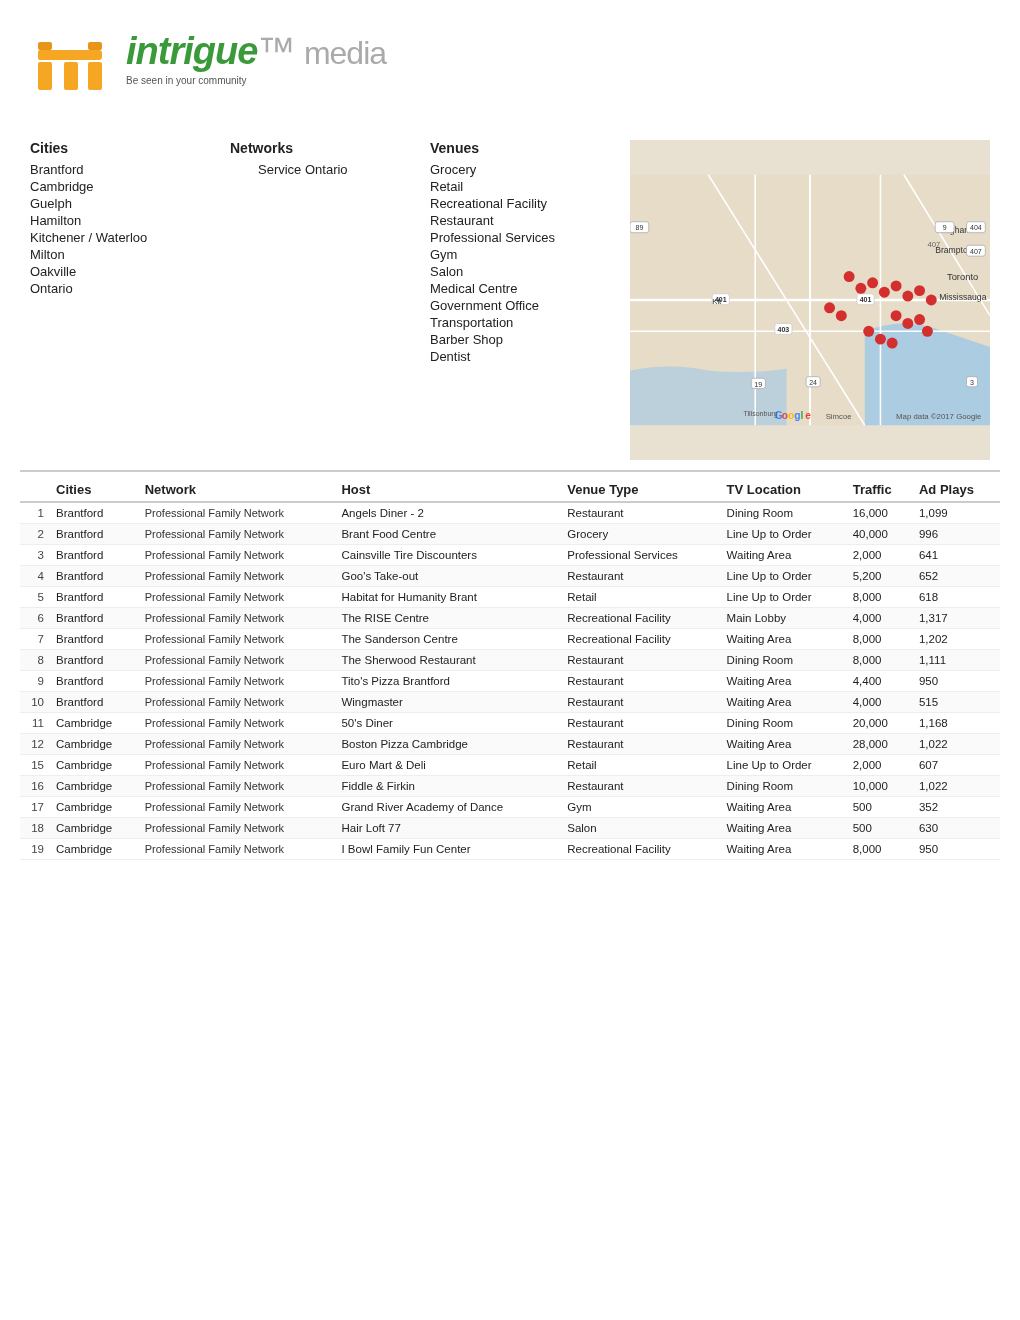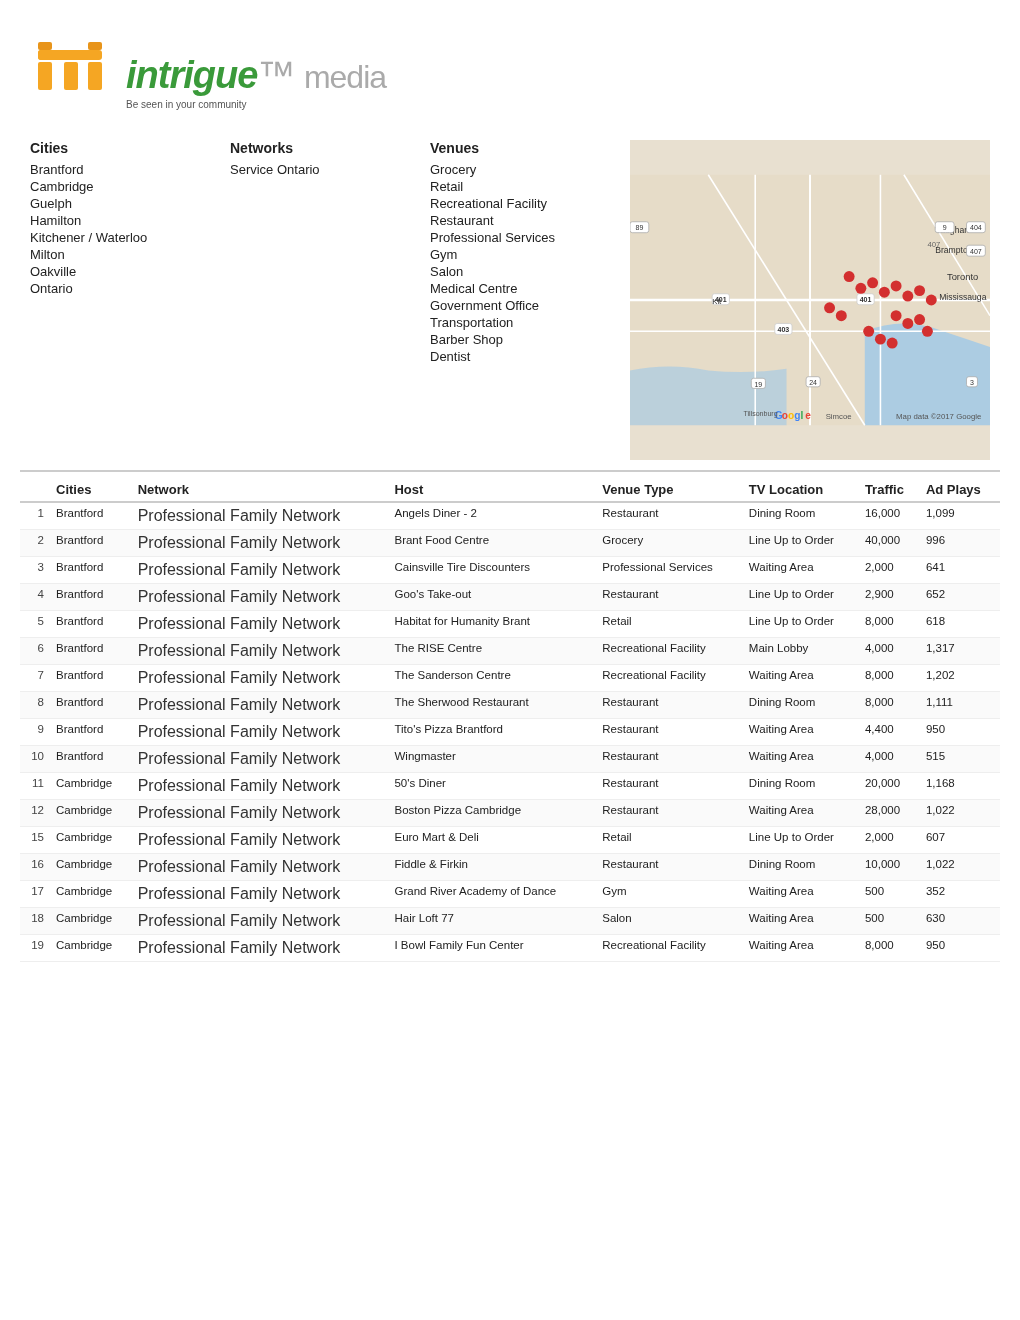--- a/index.html
+++ b/index.html
@@ -7,21 +7,21 @@
       font-family: Arial, sans-serif;
       font-size: 12px;
       color: #222;
       background: #fff;
       width: 1020px;
       min-height: 1320px;
     }
     .header {
       padding: 30px 30px 20px 30px;
       display: flex;
-      align-items: flex-end;
+      align-items: flex-start;
       gap: 16px;
     }
     .logo-icon {
       width: 80px;
       height: 80px;
     }
     .logo-text {
       display: flex;
       flex-direction: column;
     }
@@ -107,21 +107,21 @@
     tbody td {
       padding: 4px 6px;
       vertical-align: top;
     }
     tbody td:first-child {
       text-align: right;
       color: #444;
       width: 30px;
     }
     .network-cell {
-      font-size: 16px;
+      font-size: 11px;
       color: #333;
     }
     .divider {
       border: none;
       border-top: 2px solid #ccc;
       margin: 0 20px 4px 20px;
     }
   </style>
 </head>
 <body>
@@ -161,21 +161,21 @@
       <li>Kitchener / Waterloo</li>
       <li>Milton</li>
       <li>Oakville</li>
       <li>Ontario</li>
     </ul>
   </div>
 
   <div class="top-col">
     <h3>Networks</h3>
     <ul>
-      <li style="margin-top:4px;">Service Ontario</li>
+      <li style="margin-top:4px;margin-left:28px;">Service Ontario</li>
     </ul>
   </div>
 
   <div class="top-col venues">
     <h3>Venues</h3>
     <ul>
       <li>Grocery</li>
       <li>Retail</li>
       <li>Recreational Facility</li>
       <li>Restaurant</li>
@@ -317,21 +317,21 @@
         <td>2,000</td>
         <td>641</td>
       </tr>
       <tr>
         <td>4</td>
         <td>Brantford</td>
         <td class="network-cell">Professional Family Network</td>
         <td>Goo's Take-out</td>
         <td>Restaurant</td>
         <td>Line Up to Order</td>
-        <td>2,900</td>
+        <td>5,200</td>
         <td>652</td>
       </tr>
       <tr>
         <td>5</td>
         <td>Brantford</td>
         <td class="network-cell">Professional Family Network</td>
         <td>Habitat for Humanity Brant</td>
         <td>Retail</td>
         <td>Line Up to Order</td>
         <td>8,000</td>

